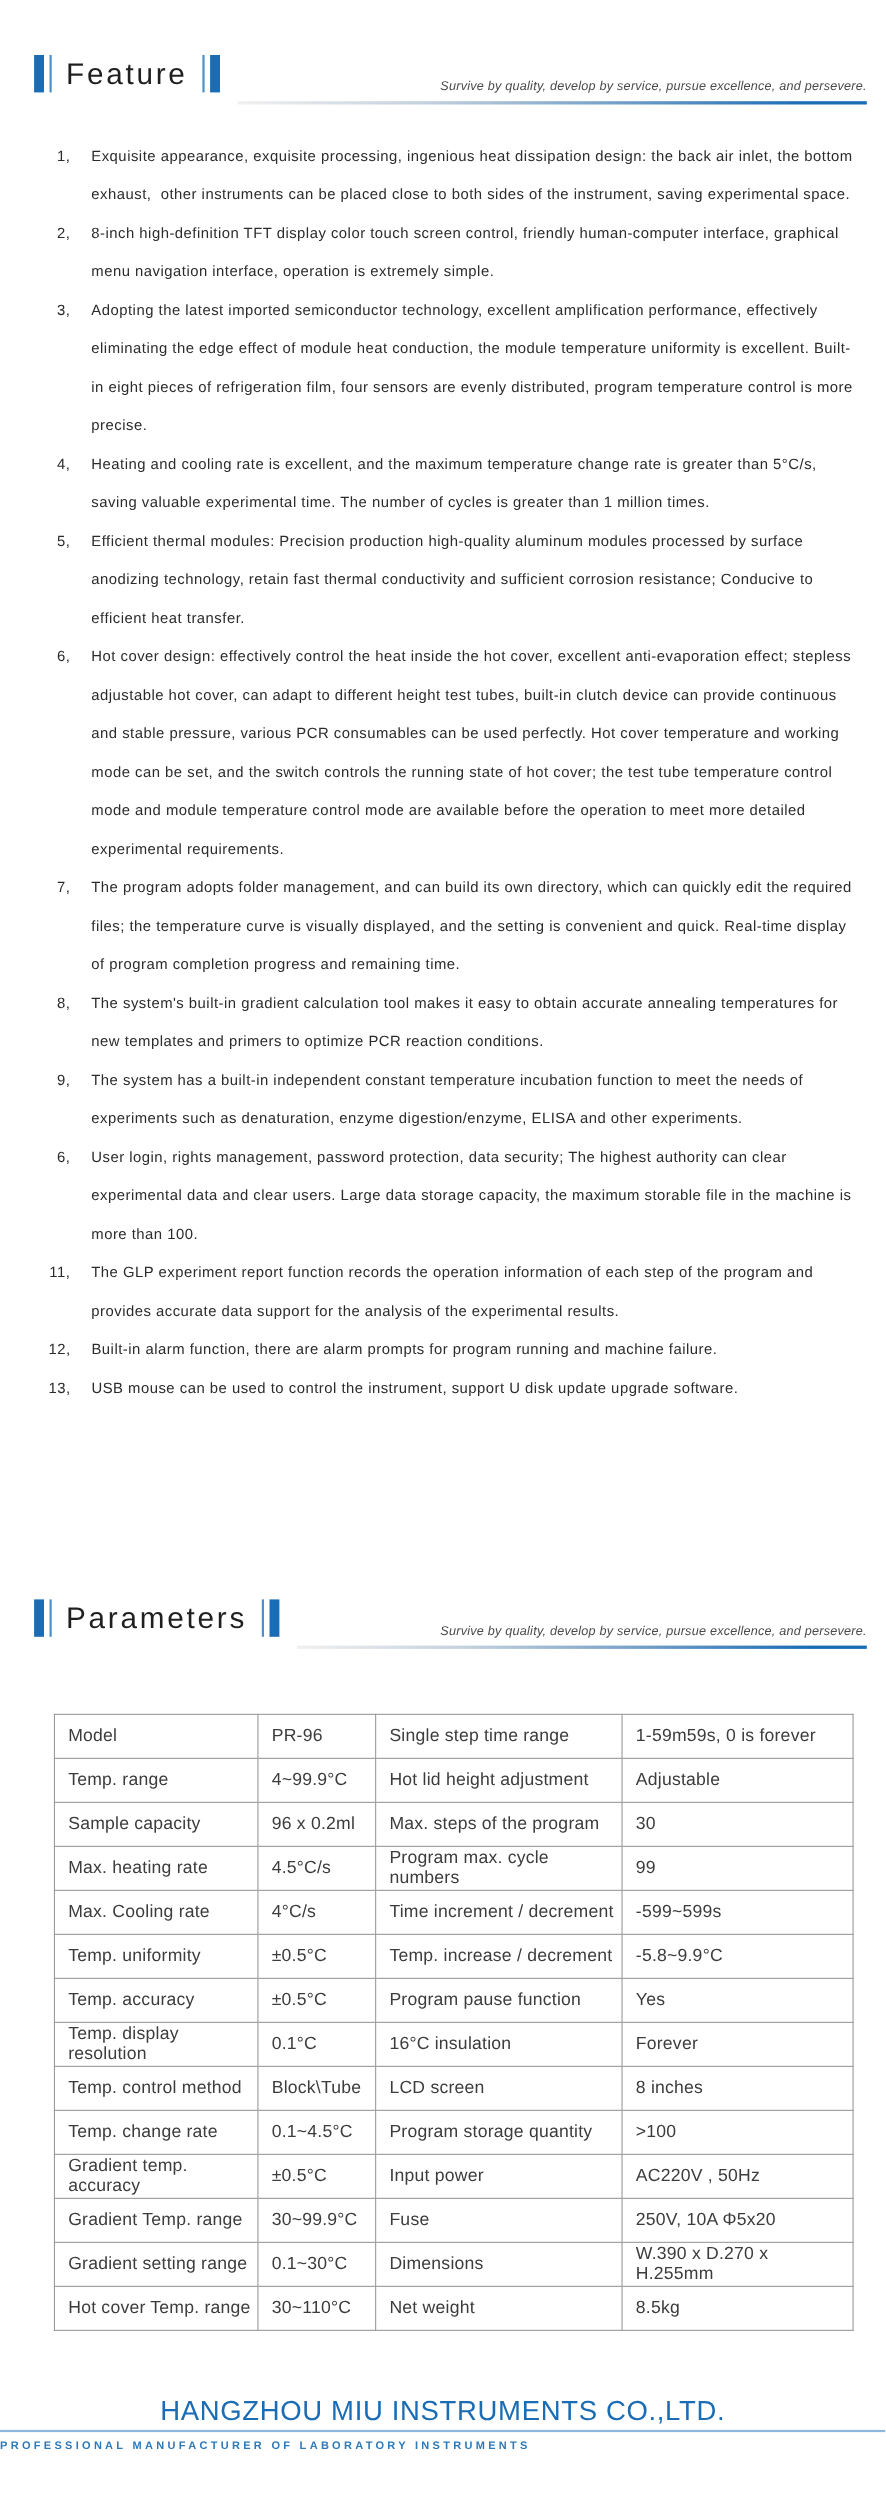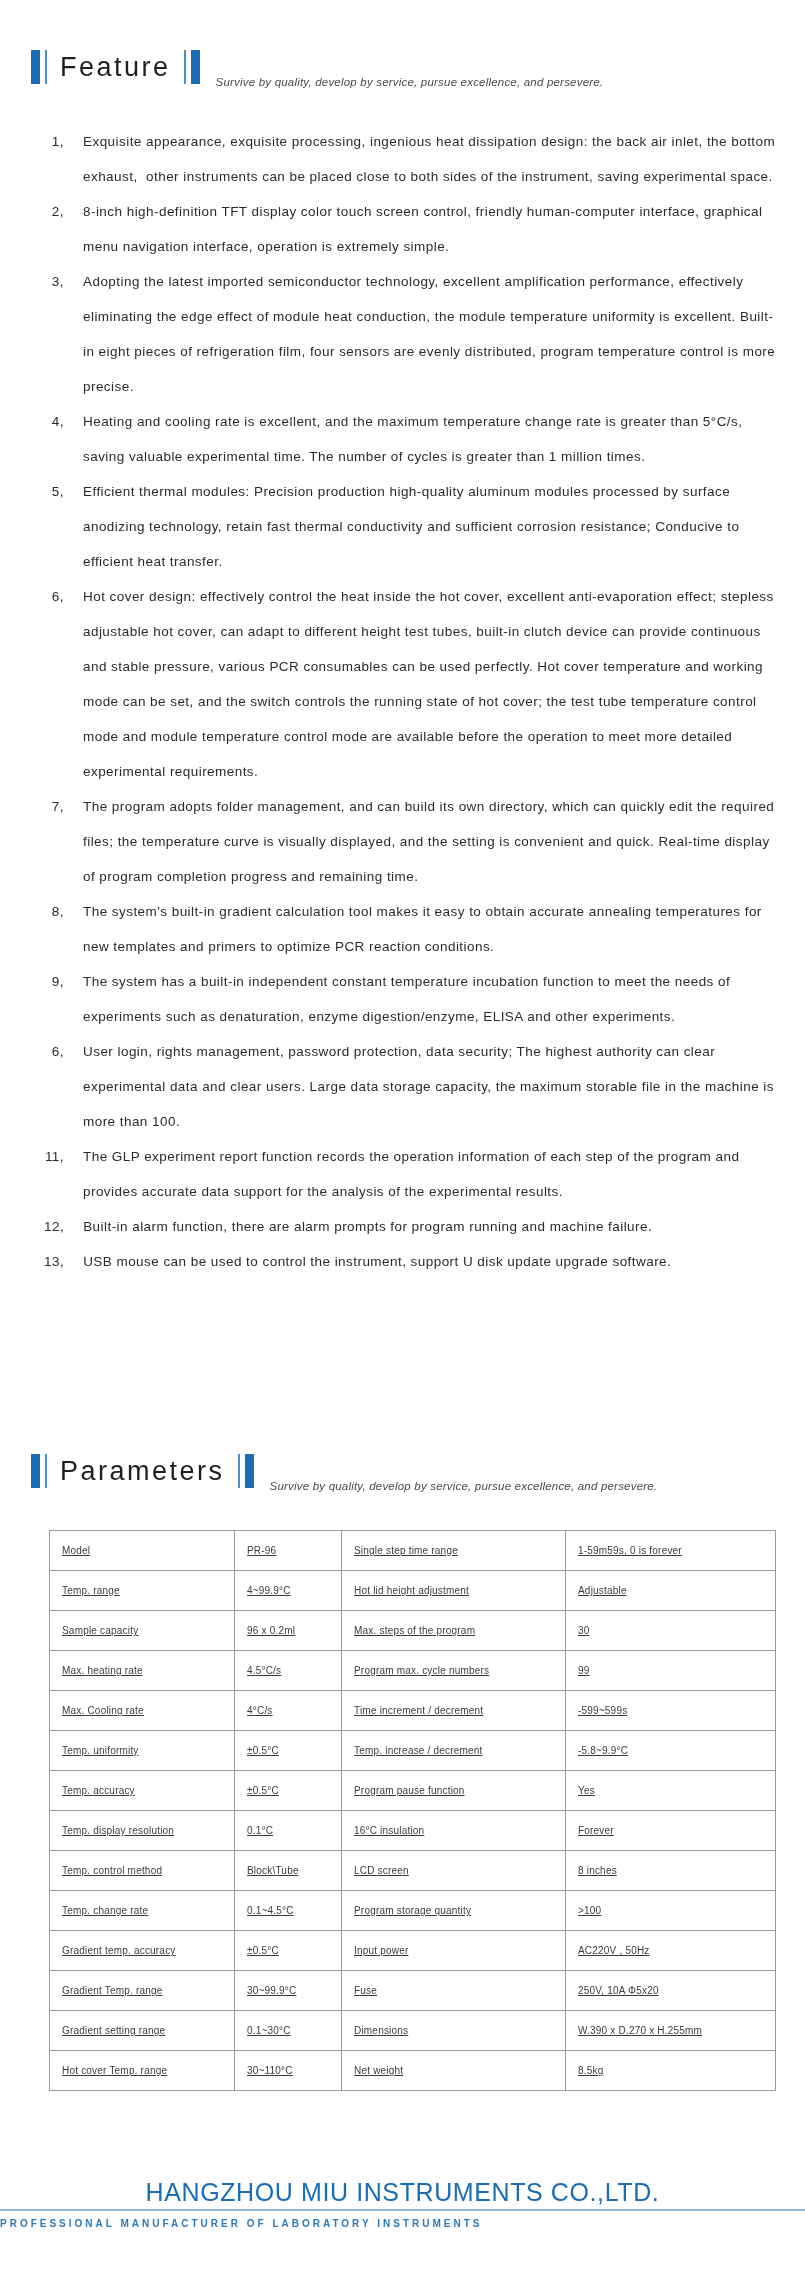--- a/index.html
+++ b/index.html
@@ -27,20 +27,21 @@
     font-size: 27px;
     color: #1f1f1f;
     letter-spacing: 2.5px;
     margin: 0 13px;
     font-weight: 400;
     white-space: nowrap;
   }
   .header-right {
     flex: 1;
     display: flex;
+    flex-direction: column;
     align-items: flex-end;
     margin-left: 16px;
     transform: translateY(11px);
   }
   .tagline {
     font-style: italic;
     font-size: 11.5px;
     color: #4a4a4a;
     margin-bottom: 7px;
     letter-spacing: 0.2px;
@@ -70,28 +71,27 @@
     flex: 1;
     margin-left: 19px;
     white-space: pre-wrap;
   }
 
   
   .params-section { position: absolute; top: 1440px; left: 0; right: 0; }
   .params-section .section-header { margin-top: 14px; }
 
   table.params-table {
-    margin: 42px 0 0 49px;
+    margin: 70px 0 0 49px;
     width: 726px;
     border-collapse: collapse;
     table-layout: fixed;
-    font-size: 10px;
+    font-size: 16px;
     color: #3c3c3c;
     letter-spacing: 0.2px;
-    text-decoration: underline;
   }
   .params-table td {
     border: 1px solid #9a9a9a;
     height: 40px;
     padding: 0 6px 0 12px;
     vertical-align: middle;
     overflow: hidden;
   }
 
   

